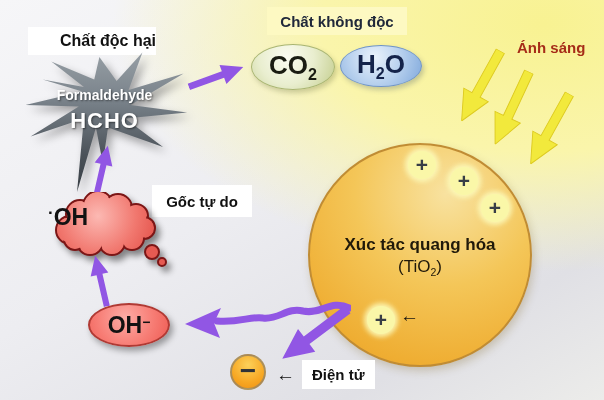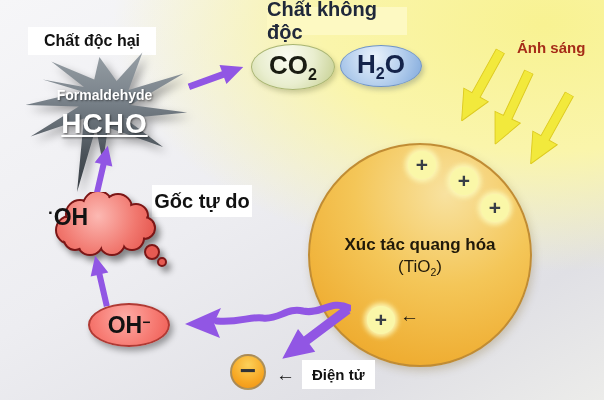--- a/index.html
+++ b/index.html
@@ -5,32 +5,32 @@
   html,body{margin:0;padding:0;background:#888;}
   .stage{
     position:relative;width:604px;height:400px;overflow:hidden;
     font-family:"Liberation Sans",sans-serif;
     background:
       radial-gradient(115% 100% at 90% 6%, #f8f292 0%, #faf5ab 32%, rgba(252,250,205,0) 62%),
       linear-gradient(150deg,#f6f6f8 0%, #ededf1 45%, #e0e0e5 80%, #ececea 100%);
   }
   .label-box{
     position:absolute;background:#ffffff;color:#111;
-    font-weight:bold;font-size:20px;display:flex;align-items:center;justify-content:center;
+    font-weight:bold;font-size:15px;display:flex;align-items:center;justify-content:center;
   }
   .label-box.yellow{background:#fdf9c2;color:#20283a;}
   
   .starburst{position:absolute;left:22px;top:48px;width:172px;height:150px;filter:drop-shadow(4px 5px 4px rgba(0,0,0,0.35));}
   .star-shape{
     position:absolute;inset:0;
     background:linear-gradient(180deg,#99a1a7 0%,#79828a 35%,#4a5158 72%,#343a40 100%);
     clip-path:polygon(45% 6%,55% 22%,70% 3%,62% 28%,94% 17%,63% 38%,96% 43%,60% 47%,82% 66%,50% 53%,47% 77%,43% 53%,32% 96%,36% 47%,5% 59%,33% 39%,2% 38%,35% 29%,12% 21%,36% 26%,17% 9%,42% 21%);
   }
   .star-line1{position:absolute;left:48%;top:26%;transform:translateX(-50%);color:#fff;font-weight:bold;font-size:14px;white-space:nowrap;text-shadow:1px 1px 2px rgba(0,0,0,0.5);}
-  .star-line2{position:absolute;left:48%;top:40%;transform:translateX(-50%);color:#fff;font-weight:bold;font-size:28px;letter-spacing:1px;white-space:nowrap;text-shadow:1px 1px 2px rgba(0,0,0,0.5);text-decoration:underline;}
+  .star-line2{position:absolute;left:48%;top:40%;transform:translateX(-50%);color:#fff;font-weight:bold;font-size:22px;letter-spacing:1px;white-space:nowrap;text-shadow:1px 1px 2px rgba(0,0,0,0.5);}
   
   .ellipse{position:absolute;border-radius:50%;display:flex;align-items:center;justify-content:center;font-weight:bold;}
   .co2{
     left:251px;top:44px;width:82px;height:44px;
     background:radial-gradient(circle at 42% 28%, #fbfcf2 0%, #e9eecf 48%, #c2cc8b 100%);
     border:1px solid #a9b573;color:#1a1c12;font-size:26px;
     box-shadow:2px 3px 5px rgba(70,80,40,0.25);
   }
   .h2o{
     left:340px;top:45px;width:80px;height:40px;
@@ -79,21 +79,21 @@
   .electron-label{position:absolute;left:276px;top:360px;display:flex;align-items:center;gap:7px;font-weight:bold;font-size:15px;color:#111;}
   .electron-label .txt-box{background:#fff;padding:6px 10px;}
   .parrow{position:absolute;}
   .wavy{position:absolute;left:183px;top:297px;}
 </style>
 </head>
 <body>
 
 <div class="stage">
 
-  <div class="label-box" style="left:28px;top:27px;width:128px;height:28px;font-size:16px;">
+  <div class="label-box" style="left:28px;top:27px;width:128px;height:28px;font-size:16px;justify-content:flex-end;">
     <span>Chất độc hại</span>
   </div>
 
   <div class="starburst">
     <div class="star-shape"></div>
     <div class="star-line1">Formaldehyde</div>
     <div class="star-line2">HCHO</div>
   </div>
 
   <svg class="parrow" style="left:187px;top:64px;transform:rotate(-20deg);" width="58" height="26" viewBox="0 0 86 30">

